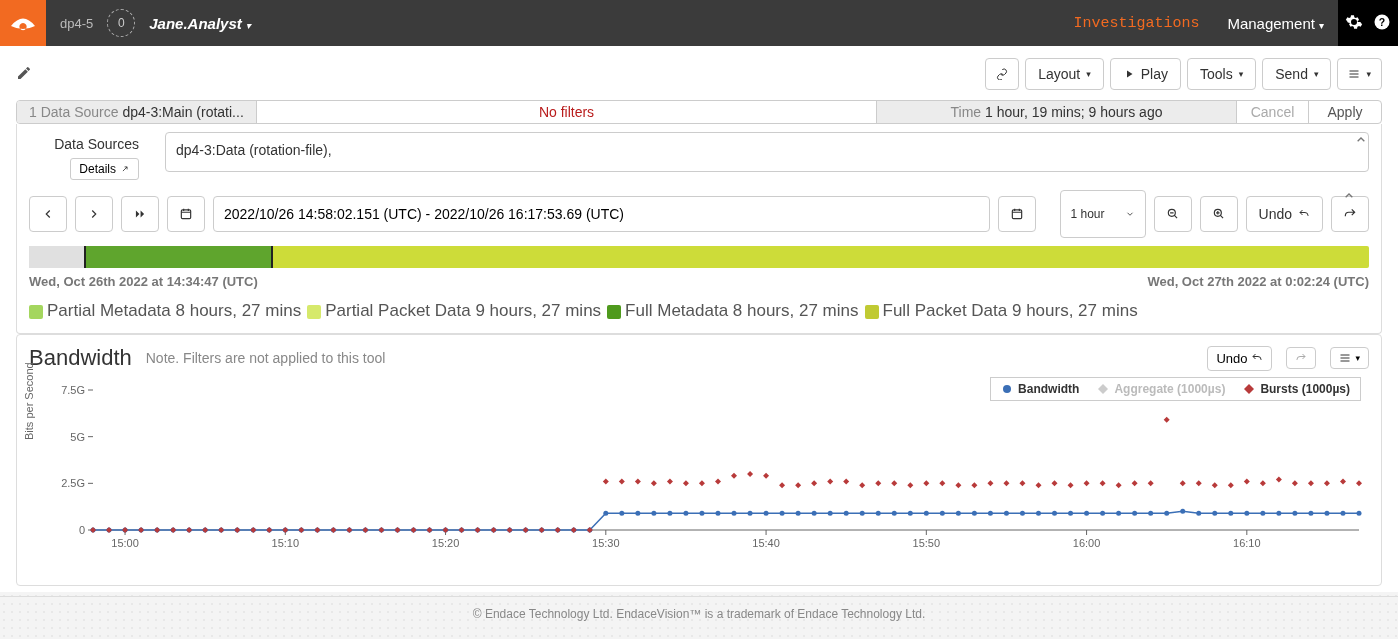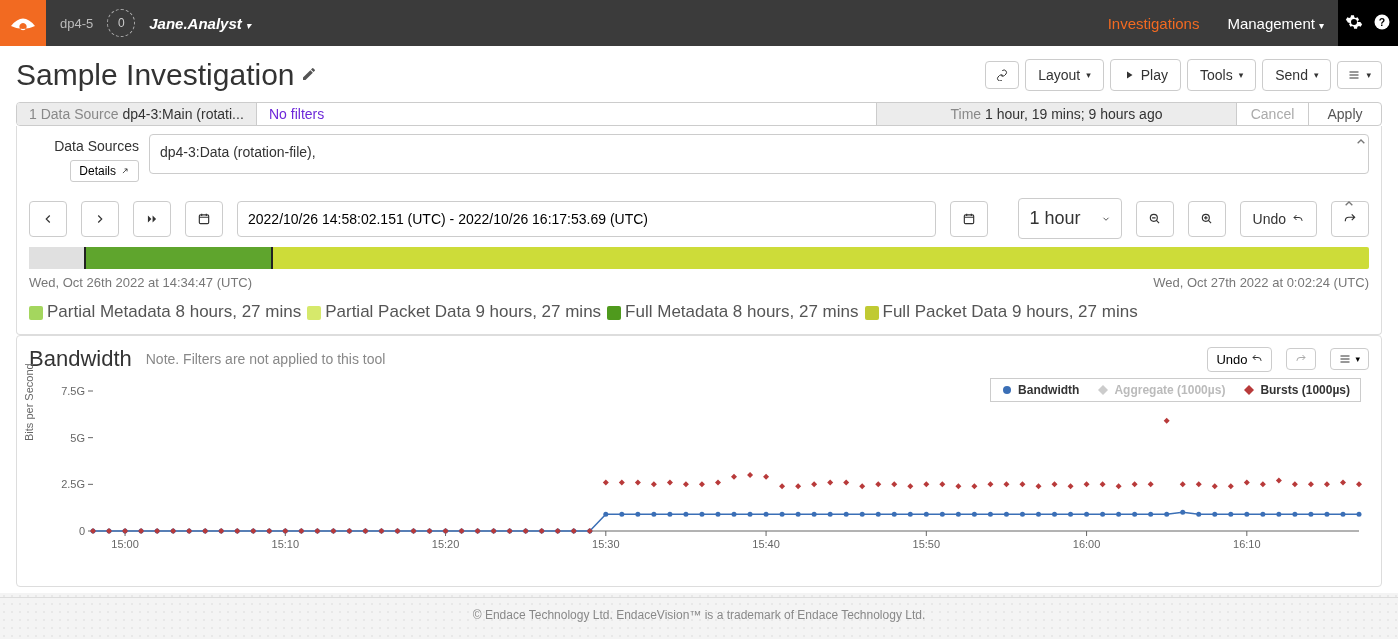--- a/index.html
+++ b/index.html
@@ -28,108 +28,108 @@
   .logo svg { width: 30px; height: 20px; fill: #fff; }
   .env-label { color: #bbb; padding: 0 14px; font-size: 13px; }
   .dashed-circle {
     width: 28px; height: 28px; border-radius: 50%;
     border: 1.5px dashed #aaa; display: flex; align-items:center; justify-content:center;
     color:#ccc; font-size:12px;
   }
   .user-menu { padding: 0 14px; font-size: 15px; cursor: pointer; font-style: italic; }
   .nav-spacer { flex: 1; }
   .nav-link { padding: 0 14px; font-size: 15px; cursor: pointer; }
-  .nav-link.active { color: #f26a21; }
+  .nav-link.active { color: #f26a21; font-family: Liberation Mono, monospace; }
   .nav-icons {
     background:#000; height:46px; width:60px;
     display:flex; align-items:center; justify-content:center; gap:10px;
   }
   .nav-icons svg { width:18px; height:18px; fill:#fff; cursor:pointer; }
   .caret { font-size: 10px; margin-left: 4px; }
 
   
   .main { padding: 12px 16px 6px; background:#fff; }
   .title-row { display:flex; align-items:center; margin-bottom:10px; }
   .title-row h1 { font-size: 30px; font-weight: 500; color:#333; margin-right:6px;}
   .edit-icon { cursor:pointer; }
   .title-spacer { flex:1; }
   .btn {
     background:#fff; border:1px solid #ccc; border-radius:4px;
     padding: 7px 12px; font-size:14px; color:#333; cursor:pointer;
     display:inline-flex; align-items:center; gap:6px;
   }
-  .btn-group { display:flex; gap:6px; align-items:center; }
+  .btn-group { display:flex; gap:6px; }
   .btn svg { width:12px; height:12px; fill:#333; }
   .btn .tri { font-size:9px; color:#333; }
 
   
   .summary-tabs {
     display:flex; border:1px solid #ccc; border-radius:4px;
     overflow:hidden; margin-bottom: 0;
   }
   .summary-tab {
     border-right:1px solid #ccc; padding:3px 12px; font-size:14px;
     white-space:nowrap; overflow:hidden; text-overflow:ellipsis;
   }
   .summary-tab .muted { color:#888; }
   .summary-tab.ds { width:240px; background:#ececec; cursor:pointer;}
-  .summary-tab.filters { flex:1; color:#6d28d9; cursor:pointer;}
+  .summary-tab.filters { flex:1; text-align:center; color:#b91c1c; cursor:pointer;}
   .summary-tab.time { width:360px; text-align:center; background:#ececec; }
   .summary-tab.cancel { width:72px; text-align:center; color:#aaa; }
   .summary-tab.apply { width:72px; text-align:center; color:#555; border-right:none; cursor:pointer;}
 
   
   .panel {
     border:1px solid #ddd; border-top:none; border-radius:0 0 4px 4px;
     background:#fff; padding:8px 12px 12px; position:relative;
   }
   .collapse-chevron {
     position:absolute; right:12px; top:8px; color:#777; cursor:pointer;
   }
-  .ds-row { display:flex; gap:10px; align-items:flex-start; margin-bottom:16px; }
+  .ds-row { display:flex; gap:26px; align-items:flex-start; margin-bottom:10px; }
   .ds-label { width:110px; text-align:right; padding-top:4px; }
   .ds-label .lbl { font-size:14px; color:#333; display:block;}
   .ds-details-btn {
     margin-top:6px; border:1px solid #ccc; border-radius:3px;
     padding:3px 8px; font-size:12px; background:#fff; cursor:pointer;
     display:inline-flex; align-items:center; gap:4px;
   }
   .ds-input {
     flex:1; border:1px solid #ccc; border-radius:4px; padding:9px 10px;
     font-size:14px; height:40px;
   }
 
-  .time-controls { display:flex; gap:14px; align-items:center; margin-top:10px; position:relative;}
+  .time-controls { display:flex; gap:8px; align-items:center; margin-top:10px; position:relative;}
   .icon-btn {
     border:1px solid #ccc; border-radius:4px; background:#fff;
     width:38px; height:36px; display:flex; align-items:center; justify-content:center;
     cursor:pointer;
   }
   .icon-btn svg { width:14px; height:14px; fill:#333; }
   .range-input {
     flex:1; border:1px solid #ccc; border-radius:4px; padding:8px 10px; font-size:14px; height:36px;
   }
   .select-btn {
     border:1px solid #ccc; border-radius:4px; background:#fff;
-    height:41px; padding:0 10px; display:flex; align-items:center; gap:20px;
-    font-size:18px; cursor:pointer;margin-left:16px;
+    height:48px; padding:0 10px; display:flex; align-items:center; gap:20px;
+    font-size:12px; cursor:pointer;margin-left:16px;
   }
 
   
   .density-wrap { margin-top:8px; }
   .density-bar { position:relative; height:22px; width:100%; }
   .density-back { position:absolute; inset:0; background:#cddc39; border-radius:2px;}
   .density-sel {
     position:absolute; top:0; bottom:0; background:#5fa52d;
     border-left:2px solid #222; border-right:2px solid #222;
   }
   .density-partial {
     position:absolute; top:0; bottom:0; left:0; background:#e0e0e0;
   }
-  .density-times { display:flex; justify-content:space-between; color:#777; font-size:13px; margin-top:6px;}
+  .density-times { display:flex; justify-content:space-between; color:#777; font-size:13px; margin-top:6px;font-weight:bold;}
   .density-legend { display:flex; gap:6px; flex-wrap:wrap; margin-top:12px; font-size:17px; color:#555;}
   .sw { display:inline-block; width:14px; height:14px; vertical-align:middle; margin-right:4px; border-radius:2px;}
 
   
   .bw-panel { border:1px solid #ddd; border-radius:4px; background:#fff; padding:10px 12px 20px; }
   .bw-header { display:flex; align-items:center; gap:14px; }
   .bw-header h2 { font-size:22px; font-weight:500; }
   .bw-note { color:#888; font-size:14px; }
   .bw-header .spacer { flex:1; }
   .small-btn {
@@ -188,21 +188,20 @@
           <circle cx="12" cy="12" r="10" fill="#fff"></circle>
           <text x="12" y="17" font-size="14" font-weight="bold" text-anchor="middle" fill="#000">?</text>
         </svg>
     </span>
   </div>
 </div>
 
 <div class="main">
 
   <div class="title-row">
-    <h1>Sample Investigation</h1>
     <span class="edit-icon">
       <svg width="16" height="16" viewBox="0 0 24 24" fill="#555">
           <path d="M3 17.25V21h3.75L17.8 9.94l-3.75-3.75L3 17.25zM20.7 7.04a1 1 0 000-1.41l-2.34-2.34a1 1 0 00-1.41 0L15 5.24l3.75 3.75 1.95-1.95z"></path>
         </svg>
     </span>
     <div class="title-spacer"></div>
     <div class="btn-group">
       <button class="btn" style="padding:7px 10px;">
         <svg viewBox="0 0 24 24">
             <path d="M10 13a5 5 0 007 0l3-3a5 5 0 00-7-7l-1 1m2 9a5 5 0 00-7 0l-3 3a5 5 0 007 7l1-1" stroke="#333" stroke-width="2" fill="none"></path>

